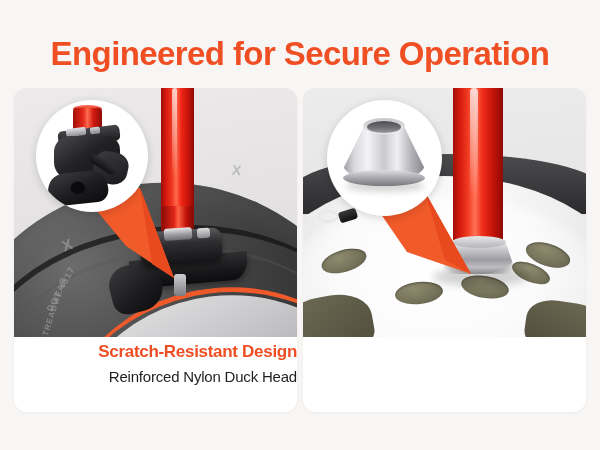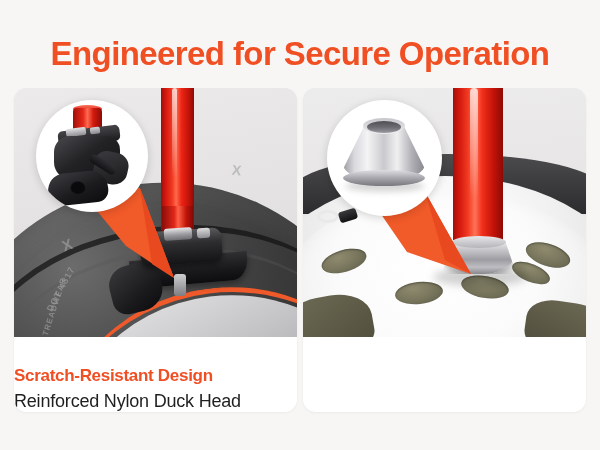--- a/index.html
+++ b/index.html
@@ -67,36 +67,35 @@
     position: relative;
     width: 100%;
     height: 249px;
     overflow: hidden;
     background: #e6e5e4;
   }
 
   .caption {
     flex: 1;
     background: #ffffff;
-    text-align: left;
-    padding-top: 14px;
+    text-align: right;
+    padding-top: 4px;
     box-sizing: border-box;
-    margin-top: 14px;
   }
   .cap-title {
     font-size: 17px;
     line-height: 22px;
     font-weight: bold;
     color: #f04e23;
     letter-spacing: -0.3px;
     white-space: nowrap;
   }
   .cap-sub {
     margin-top: 4px;
-    font-size: 18px;
+    font-size: 15px;
     line-height: 20px;
     font-weight: normal;
     color: #1f1f1f;
     letter-spacing: -0.2px;
     white-space: nowrap;
   }
 
   
   .scene {
     position: absolute;

